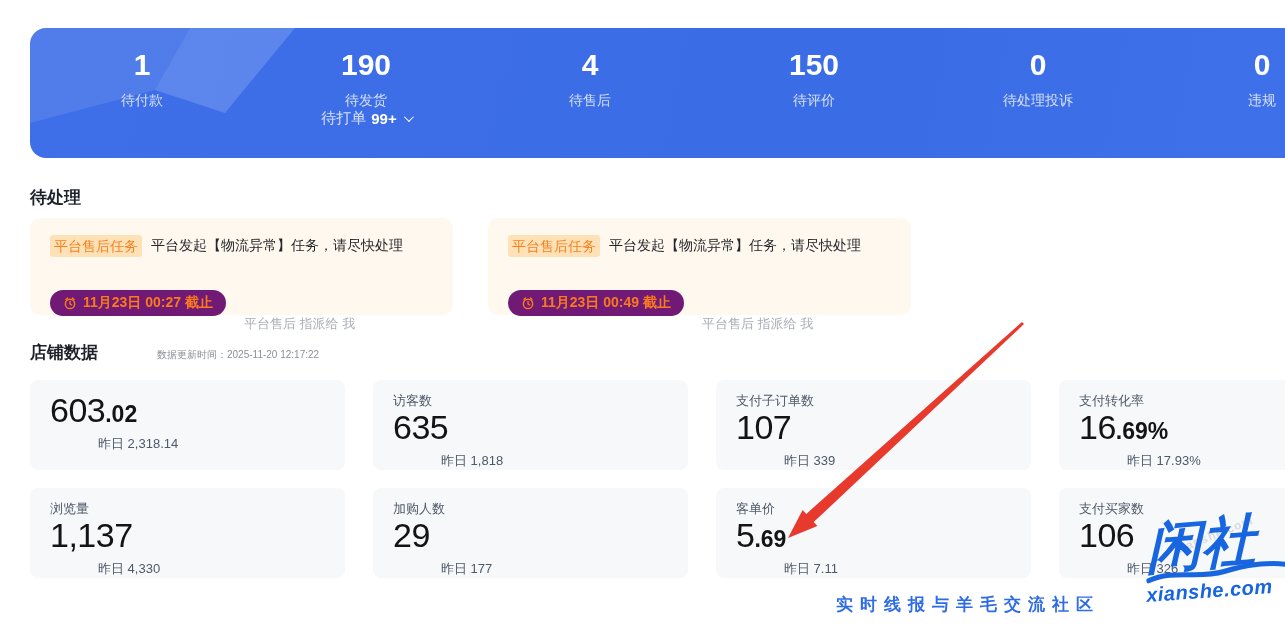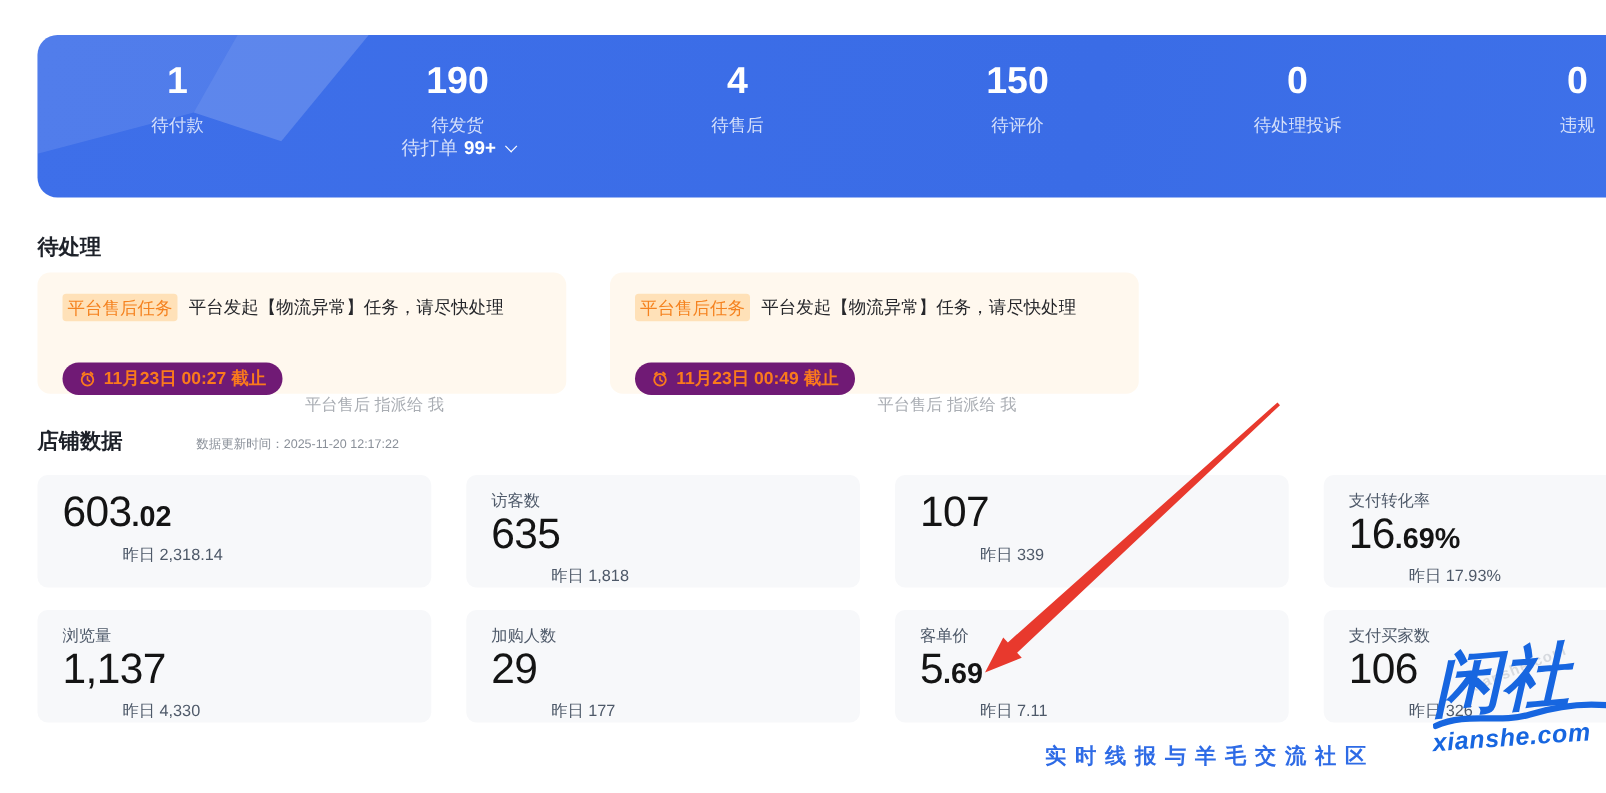--- a/index.html
+++ b/index.html
@@ -156,20 +156,21 @@
     <div class="metric-card">
       <div class="metric-value"><span class="vmain">603</span><span class="vsub">.02</span></div>
       <div class="metric-yday">昨日 2,318.14</div>
     </div>
     <div class="metric-card">
       <div class="metric-label">访客数</div>
       <div class="metric-value"><span class="vmain">635</span><span class="vsub"></span></div>
       <div class="metric-yday">昨日 1,818</div>
     </div>
     <div class="metric-card">
+      <div class="metric-label">支付子订单数</div>
       <div class="metric-value"><span class="vmain">107</span><span class="vsub"></span></div>
       <div class="metric-yday">昨日 339</div>
     </div>
     <div class="metric-card">
       <div class="metric-label">支付转化率</div>
       <div class="metric-value"><span class="vmain">16</span><span class="vsub">.69%</span></div>
       <div class="metric-yday">昨日 17.93%</div>
     </div>
     <div class="metric-card">
       <div class="metric-label">浏览量</div>

